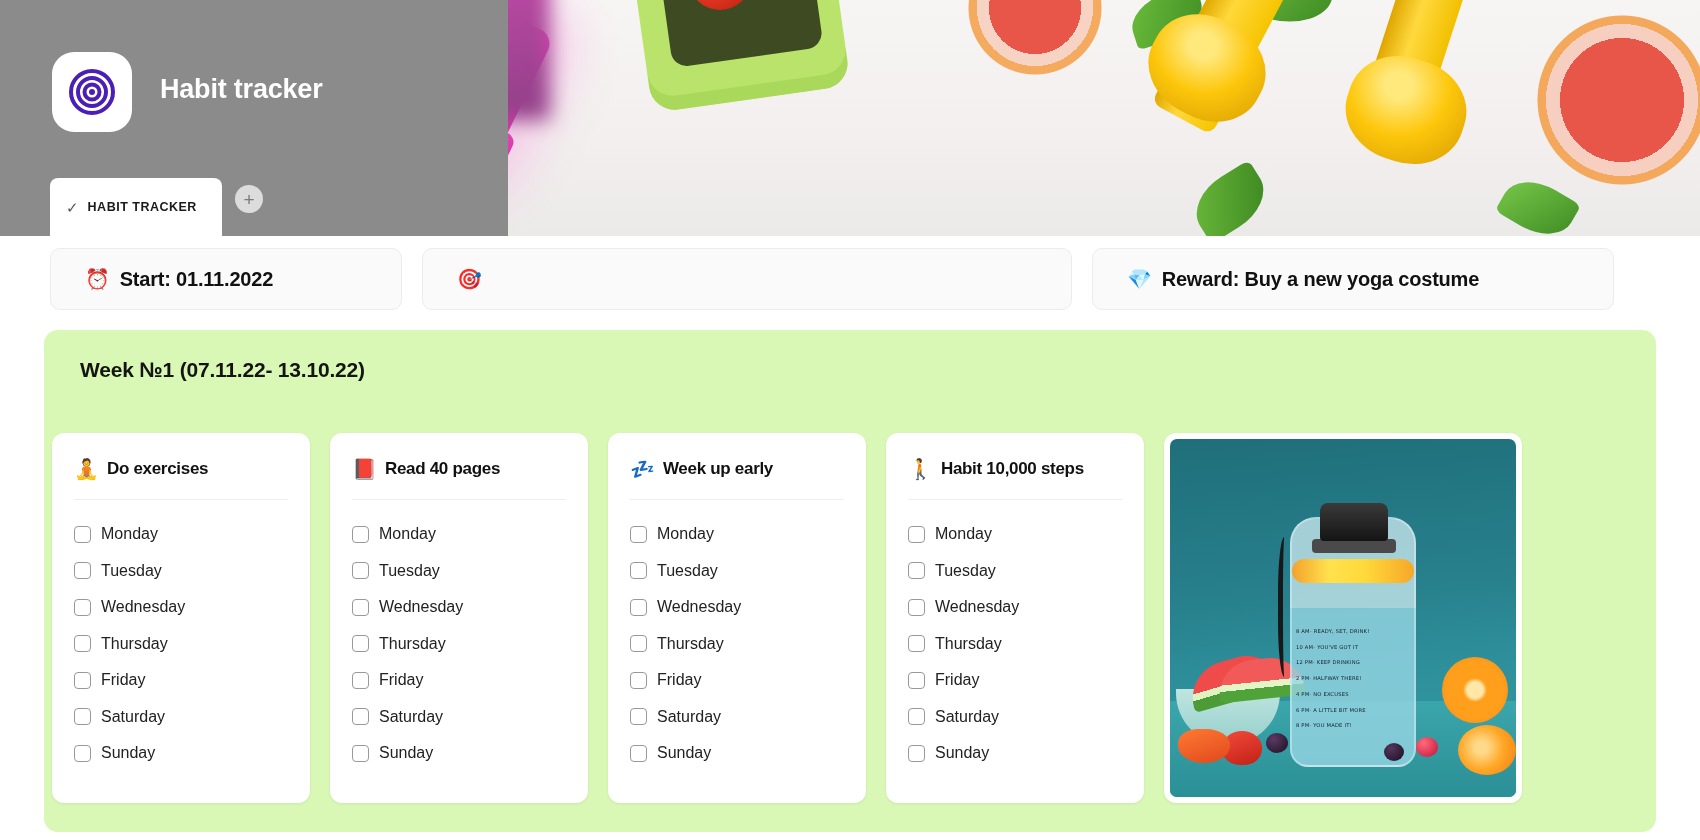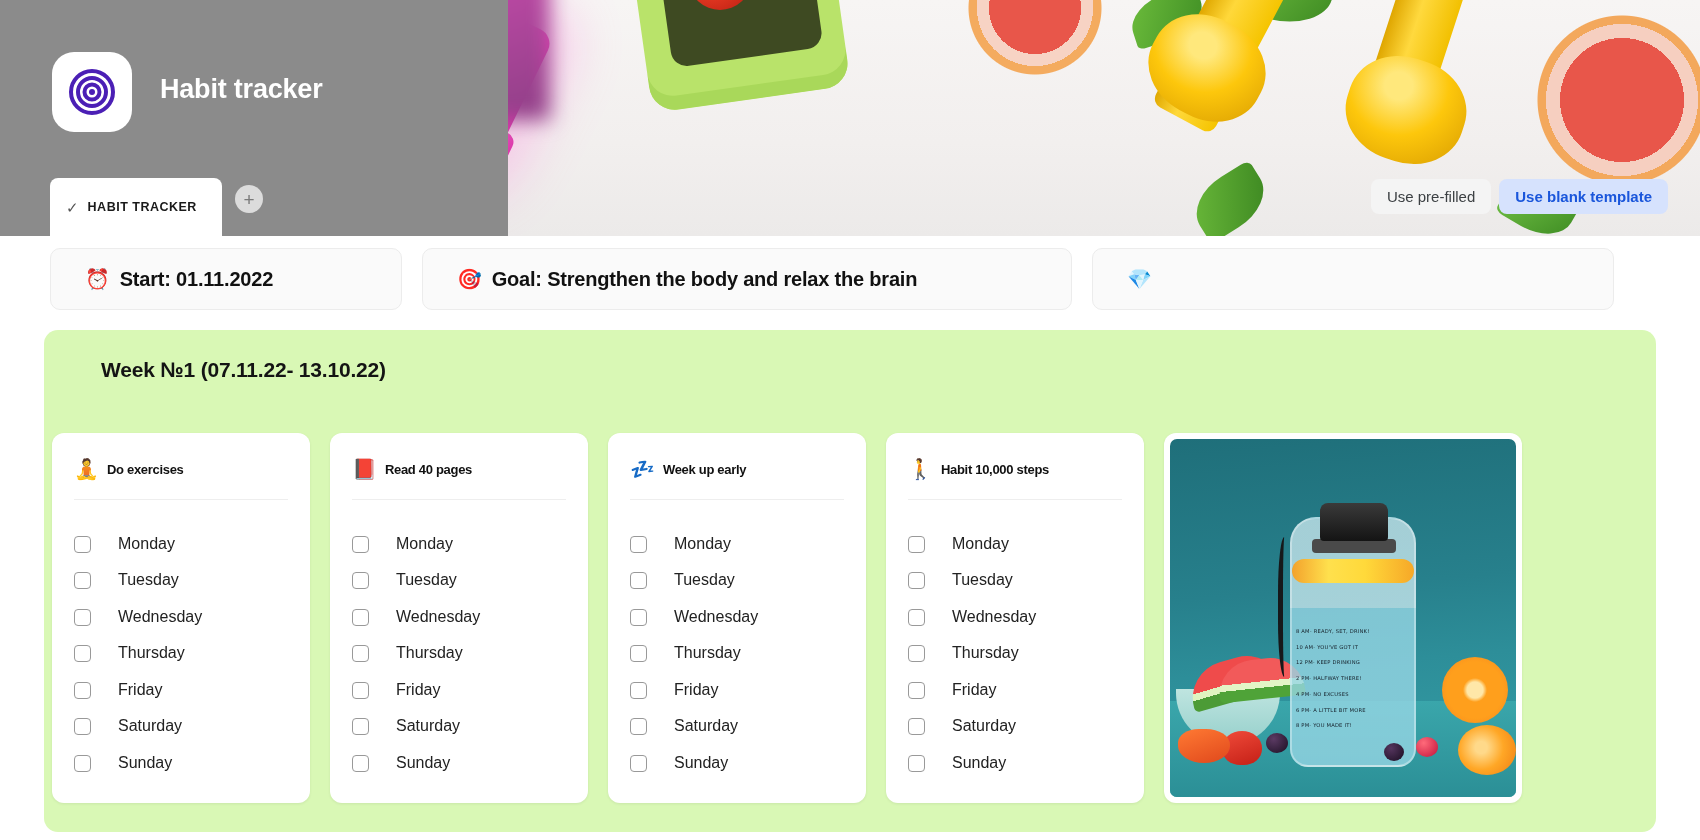--- a/index.html
+++ b/index.html
@@ -148,21 +148,20 @@
   .week-panel {
     position: absolute; left: 44px; top: 330px;
     width: 1612px; height: 502px;
     background: #d9f8b5;
     border-radius: 14px;
   }
   .week-title {
     position: absolute; left: 36px; top: 28px;
     font-size: 21px; font-weight: 700; color: #141414;
     letter-spacing: -0.2px;
-    margin-left: 21px;
   }
 
   
   .cards {
     position: absolute; left: 8px; top: 103px;
     width: 1596px; height: 390px;
     display: flex; gap: 20px;
   }
   .habit-card {
     width: 258px; height: 370px;
@@ -170,26 +169,26 @@
     padding: 26px 22px 0 22px;
     box-shadow: 0 1px 3px rgba(0,0,0,0.07);
   }
   .habit-head {
     display: flex; align-items: center; gap: 8px;
     padding-bottom: 20px;
     border-bottom: 1px solid #eeeeee;
   }
   .habit-emoji { font-size: 20px; line-height: 1; }
   .habit-name {
-    font-size: 13px; font-weight: 700; color: #111111;
+    font-size: 17px; font-weight: 700; color: #111111;
     letter-spacing: -0.3px; white-space: nowrap;
   }
   .days { padding-top: 16px; }
   .day-row {
-    display: flex; align-items: flex-end; gap: 27px;
+    display: flex; align-items: center; gap: 10px;
     height: 36.5px;
   }
   .cbox {
     width: 17px; height: 17px; flex: none;
     border: 1.6px solid #999999; border-radius: 4px;
     background: #ffffff;
   }
   .day-label { font-size: 16px; color: #222222; }
 
   
@@ -265,37 +264,33 @@
     </svg>
   </div>
   <div class="app-title">Habit tracker</div>
 
   <div class="tab">
     <span class="tab-check">✓</span>
     <span class="tab-label">HABIT TRACKER</span>
   </div>
   <div class="tab-add">+</div>
 
-  <div class="hero-actions">
-    <div class="btn btn-prefilled">Use pre-filled</div>
-    <div class="btn btn-blank">Use blank template</div>
-  </div>
 </div>
 
 <div class="infobar">
   <div class="info-card info-start">
     <span class="emj">⏰</span>
     <span>Start: 01.11.2022</span>
   </div>
   <div class="info-card info-goal">
     <span class="emj">🎯</span>
-    <span>Goal: Strengthen the body and relax the brain</span>
   </div>
   <div class="info-card info-rew">
     <span class="emj">💎</span>
+    <span>Reward: Buy a new yoga costume</span>
   </div>
 </div>
 
 <div class="week-panel">
   <div class="week-title">Week №1 (07.11.22- 13.10.22)</div>
 
   <div class="cards">
 
     <div class="habit-card">
       <div class="habit-head">

